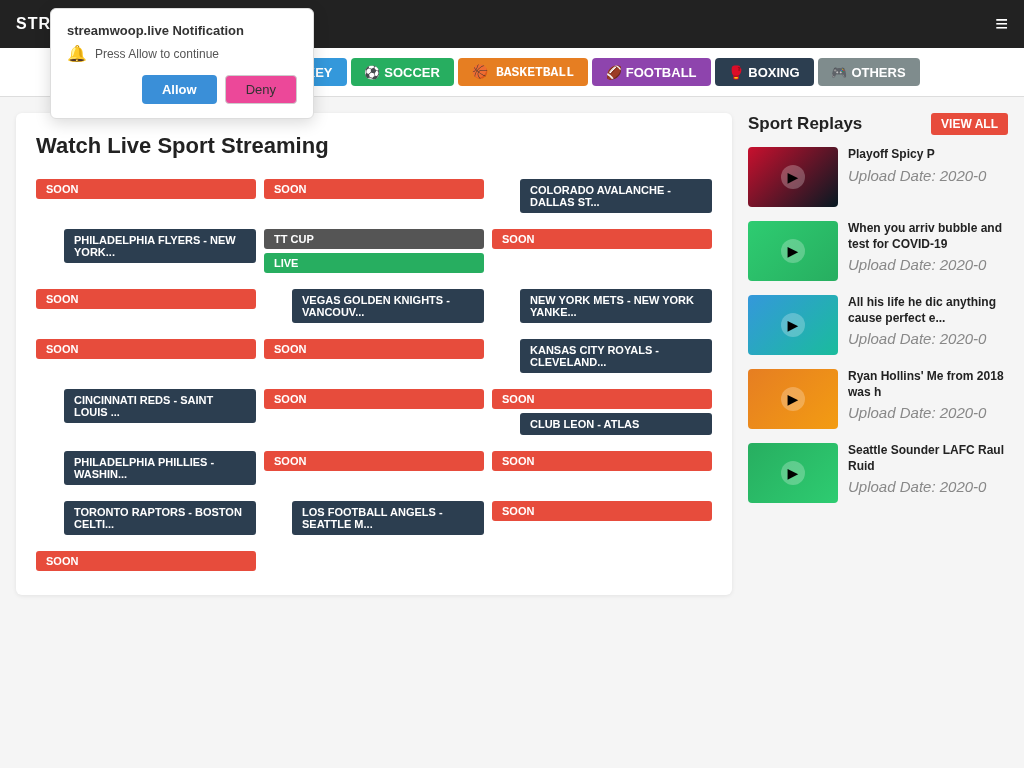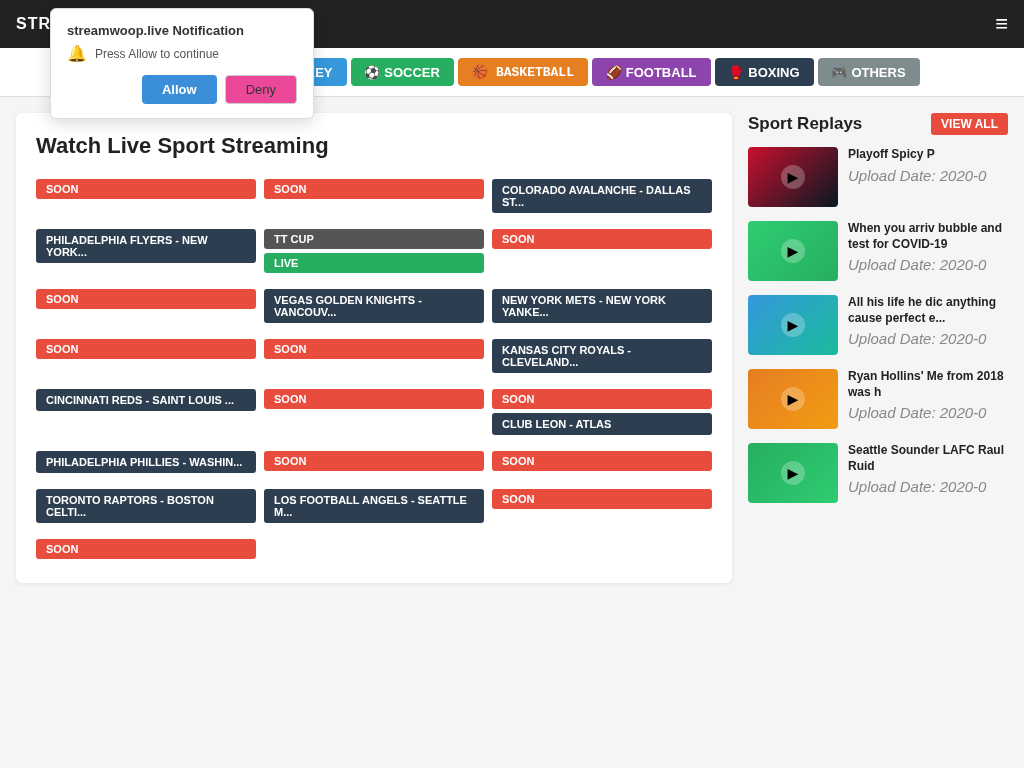--- a/index.html
+++ b/index.html
@@ -94,20 +94,21 @@
       padding: 4px 0;
     }
     .game-name {
       background: #2c3e50;
       color: #fff;
       padding: 5px 10px;
       font-size: 11px;
       font-weight: bold;
       border-radius: 3px;
       cursor: pointer;
+      margin-left: 28px;
     }
 
     
     .right-panel {
       width: 260px;
       flex-shrink: 0;
     }
     .replays-header {
       display: flex;
       align-items: center;

